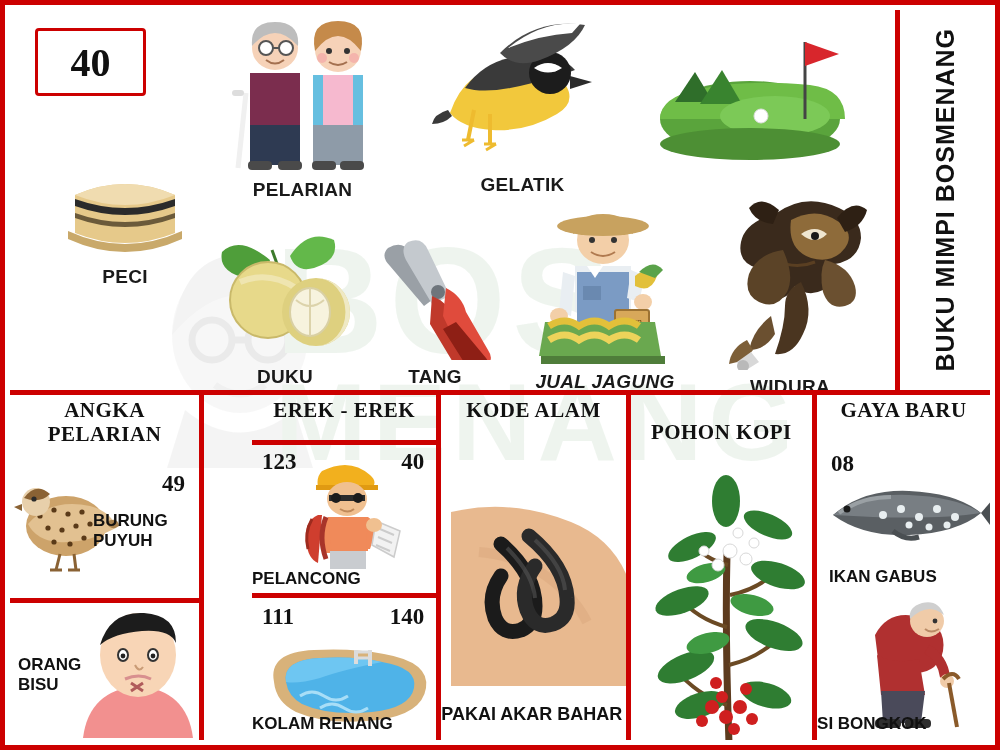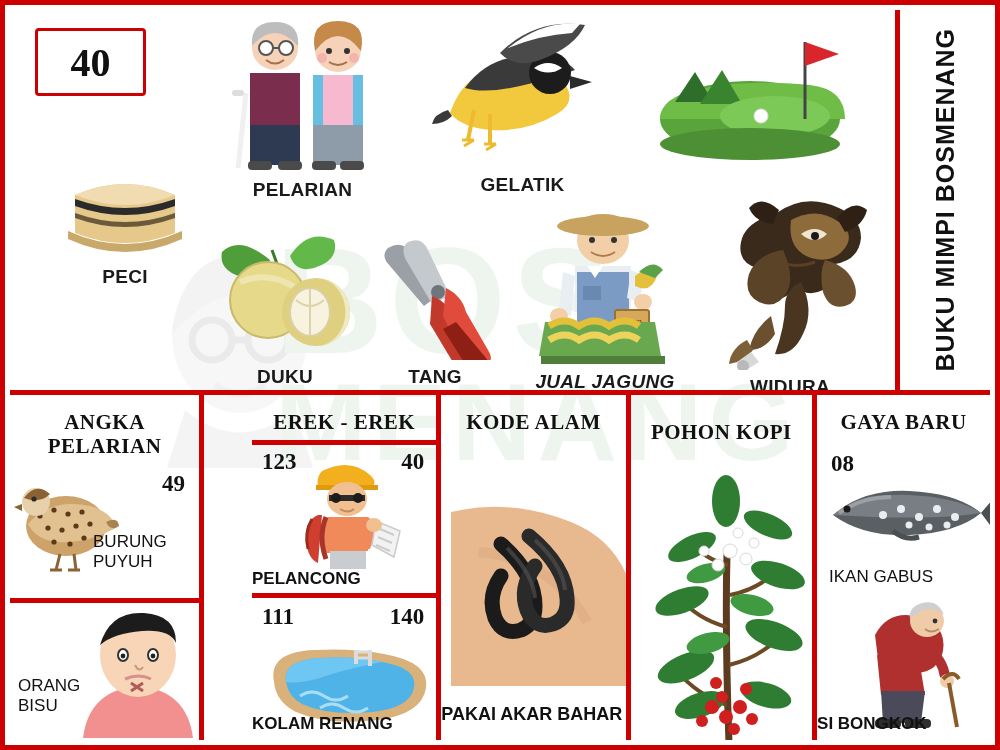--- a/index.html
+++ b/index.html
@@ -91,33 +91,33 @@
     position:relative;
     border-right:5px solid #cc0000;
     box-sizing:border-box;
     overflow:hidden;
   }
   .col:last-child{border-right:none;}
   .col-head{
     text-align:center;
     font-family:"Liberation Serif", serif;
     font-size:21px;font-weight:bold;color:#111;
-    padding-top:16px;line-height:1.12;
+    padding-top:4px;line-height:1.12;
     letter-spacing:.5px;
   }
   .c1{width:205px;}
   .c2{width:200px;margin-left:48px;}
   .c3{width:200px;}
   .c4{width:197px;}
   .c5{width:183px;border-right:none;}
   .subdiv{
     position:absolute;left:0;right:0;
     border-top:5px solid #cc0000;
   }
-  .lbl{font-size:17px;font-weight:normal;color:#111;line-height:1.15;margin-top:21px;}
+  .lbl{font-size:17px;font-weight:bold;color:#111;line-height:1.15;}
   .num{font-size:23px;font-weight:bold;color:#111;font-family:"Liberation Serif", serif;}
   .cap-sm{font-size:17px;font-weight:bold;color:#111;text-align:left;line-height:1.2;}
 </style>
 </head>
 <body>
 
 <div class="page">
 
   <div class="watermark">
     <svg class="wm-face" viewBox="0 0 190 230">

